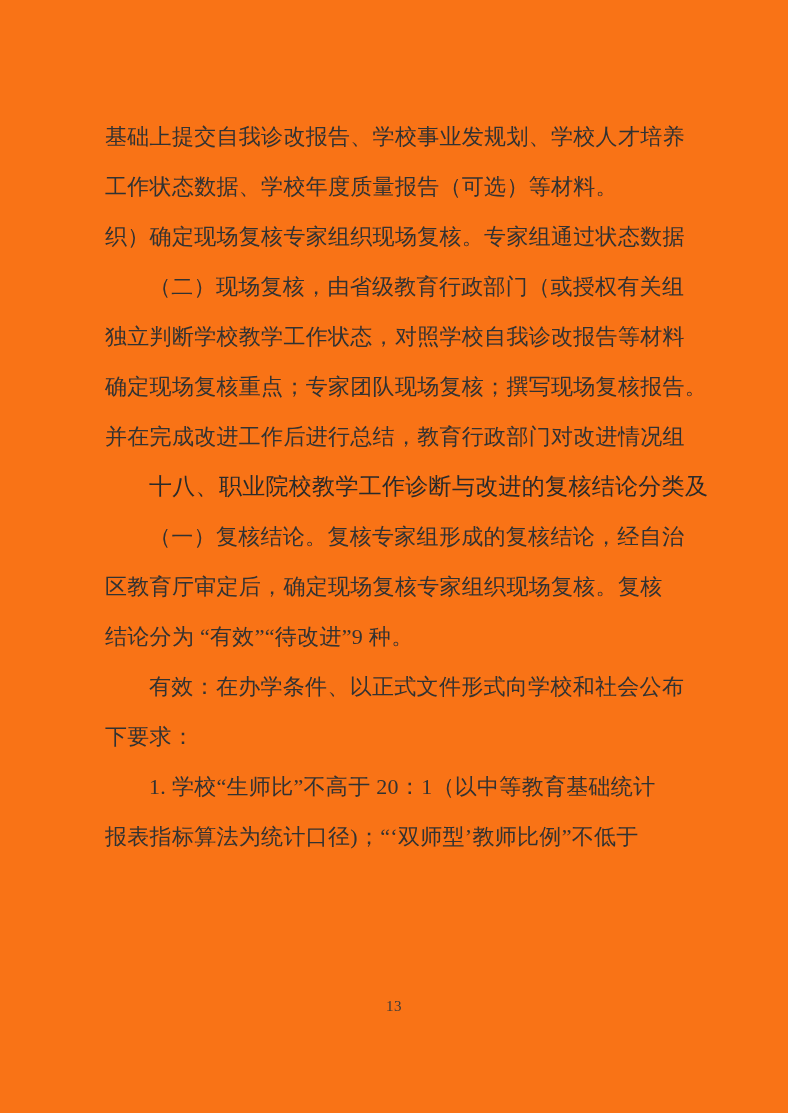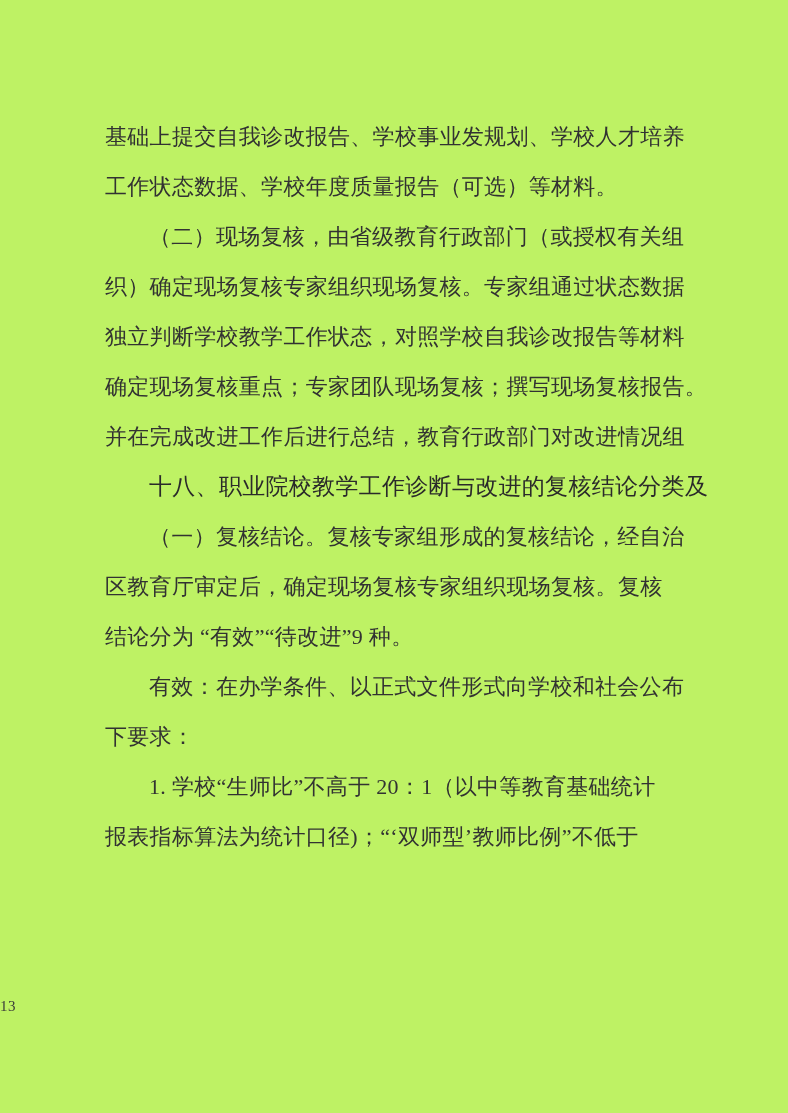--- a/index.html
+++ b/index.html
@@ -4,21 +4,21 @@
 <style>
   html, body {
     margin: 0;
     padding: 0;
     background: #ffffff;
   }
   .page {
     position: relative;
     width: 788px;
     height: 1113px;
-    background: #bef264;
+    background: #f97316;
     overflow: hidden;
     font-family: "Liberation Serif", "DejaVu Serif", serif;
     color: #323232;
   }
   .text-block {
     position: absolute;
     left: 105px;
     top: 112px;
     width: 586px;
   }
@@ -35,35 +35,35 @@
   .line.heading {
     font-weight: normal;
     font-size: 23px;
     color: #2a2a2a;
   }
   .page-number {
     position: absolute;
     left: 0;
     right: 0;
     top: 998px;
-    text-align: left;
+    text-align: center;
     font-size: 15px;
     color: #3a3a3a;
     letter-spacing: 0.5px;
   }
 </style>
 </head>
 <body>
 
 <div class="page">
   <div class="text-block">
       <div class="line">基础上提交自我诊改报告、学校事业发规划、学校人才培养</div>
       <div class="line">工作状态数据、学校年度质量报告（可选）等材料。</div>
+      <div class="line">织）确定现场复核专家组织现场复核。专家组通过状态数据</div>
       <div class="line indent">（二）现场复核，由省级教育行政部门（或授权有关组</div>
-      <div class="line">织）确定现场复核专家组织现场复核。专家组通过状态数据</div>
       <div class="line">独立判断学校教学工作状态，对照学校自我诊改报告等材料</div>
       <div class="line">确定现场复核重点；专家团队现场复核；撰写现场复核报告。</div>
       <div class="line">并在完成改进工作后进行总结，教育行政部门对改进情况组</div>
       <div class="line indent heading">十八、职业院校教学工作诊断与改进的复核结论分类及</div>
       <div class="line indent">（一）复核结论。复核专家组形成的复核结论，经自治</div>
       <div class="line">区教育厅审定后，确定现场复核专家组织现场复核。复核</div>
       <div class="line">结论分为 “有效”“待改进”9 种。</div>
       <div class="line indent">有效：在办学条件、以正式文件形式向学校和社会公布</div>
       <div class="line">下要求：</div>
       <div class="line indent">1. 学校“生师比”不高于 20：1（以中等教育基础统计</div>

